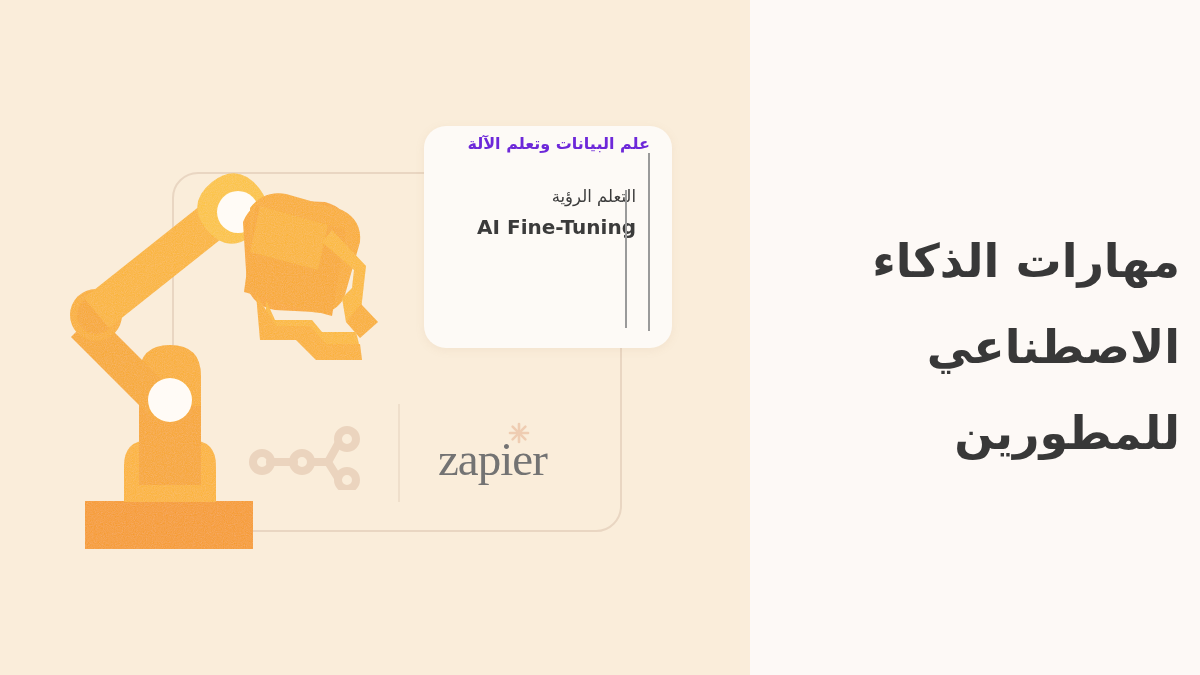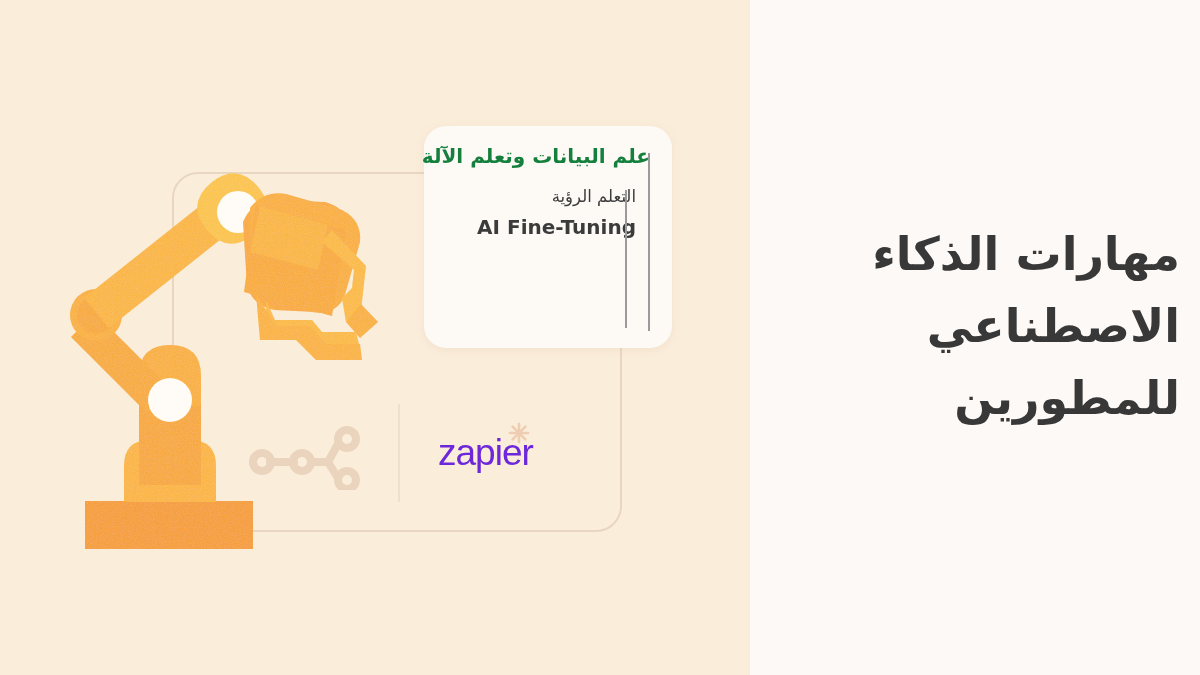--- a/index.html
+++ b/index.html
@@ -21,21 +21,21 @@
     background:#FDF9F6;
   }
 
   
   .headline {
     position:absolute; left:790px; top:218px; width:390px;
     text-align:right; direction:rtl;
     color:#383838;
     font-weight:bold;
     font-size:46px;
-    line-height:72px;
+    line-height:86px;
     letter-spacing:0px;
   }
 
   
   .outline-box {
     position:absolute; left:172px; top:172px; width:450px; height:360px;
     border:2px solid #E9D6C2;
     border-radius:26px;
   }
 
@@ -46,43 +46,43 @@
   }
 
   
   .flow-icon { position:absolute; left:248px; top:418px; width:122px; height:72px; }
 
   
   .zapier {
     position:absolute; left:438px; top:424px; width:140px; height:62px;
   }
   .zapier-text {
-    font-family:Liberation Sans, sans-serif;
-    font-size:37px;
-    color:#6d28d9;
+    font-family:Liberation Serif, serif;
+    font-size:47px;
+    color:#737373;
     letter-spacing:-1px;
     position:absolute; left:0; top:8px;
     font-weight:400;
   }
   .zapier-star {
     position:absolute; left:70px; top:-2px; width:22px; height:22px;
   }
 
   
   .card {
     position:absolute; left:424px; top:126px; width:248px; height:222px;
     background:#FDFAF6;
     border-radius:22px;
     box-shadow:0 2px 10px rgba(180,140,100,0.10);
   }
   .card-title {
-    position:absolute; right:22px; top:18px;
+    position:absolute; right:22px; top:8px;
     direction:rtl; text-align:right;
-    color:#15803d;
-    font-size:20px;
+    color:#6d28d9;
+    font-size:16px;
     font-weight:600;
     white-space:nowrap;
   }
   .card-list {
     position:absolute; right:36px; top:56px; width:176px;
     direction:rtl; text-align:right;
     list-style:none;
   }
   .card-list li {
     color:#3B3B3B;

